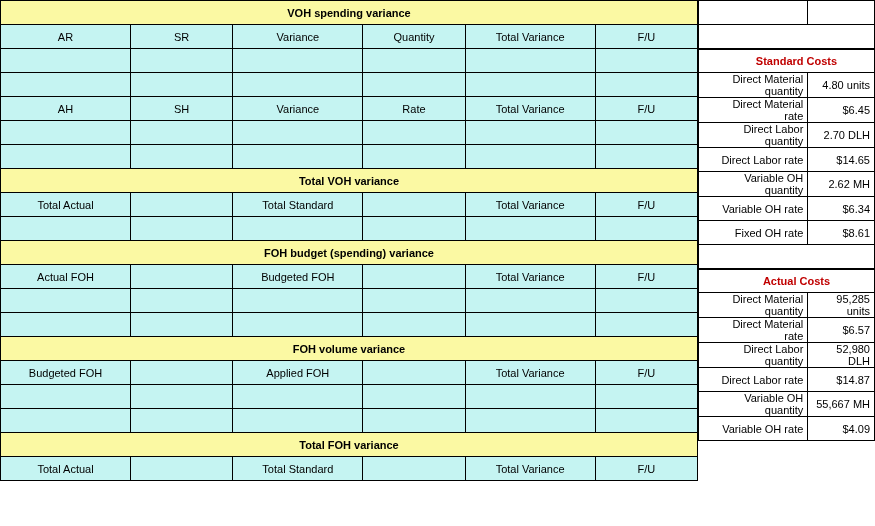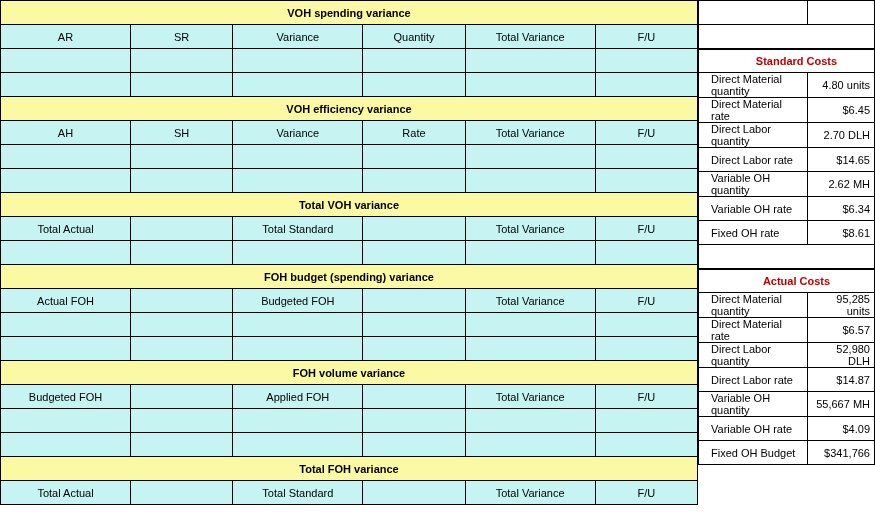--- a/index.html
+++ b/index.html
@@ -31,21 +31,21 @@
     padding: 0 4px;
     vertical-align: middle;
     text-align: center;
   }
   .yellow { background: #fbf9a3; font-weight: bold; }
   .cyan { background: #c5f4f2; }
   .cyan.b { font-weight: normal; }
   .white { background: #fff; }
   .redtitle { color: #c00000; font-weight: bold; text-align: center; padding-left: 24px; }
   .right td { font-size: 11px; }
-  .right td.l { text-align: left; padding-left: 12px; }
+  .right td.l { text-align: right; padding-left: 12px; }
   .right td.v { text-align: right; }
   
   .right table col.c1 { width: 110px; }
   .right table col.c2 { width: 67px; }
   
   .left table col.c { width: 96px; }
   .left table col.cn { width: 122px; } 
 </style>
 </head>
 <body>
@@ -86,23 +86,20 @@
       <tr>
             <td class="cyan"></td>
             <td class="cyan"></td>
             <td class="cyan"></td>
             <td class="cyan"></td>
             <td class="cyan"></td>
             <td class="cyan"></td>
           </tr>
 
       <tr>
-            <td class="yellow" colspan="6">VOH efficiency variance</td>
-          </tr>
-      <tr>
         <td class="cyan b">AH</td>
         <td class="cyan b">SH</td>
         <td class="cyan b">Variance</td>
         <td class="cyan b">Rate</td>
         <td class="cyan b">Total Variance</td>
         <td class="cyan b">F/U</td>
       </tr>
       <tr>
             <td class="cyan"></td>
             <td class="cyan"></td>
@@ -279,20 +276,16 @@
             <td class="white v">$14.87</td>
           </tr>
       <tr>
             <td class="white l">Variable OH quantity</td>
             <td class="white v">55,667 MH</td>
           </tr>
       <tr>
             <td class="white l">Variable OH rate</td>
             <td class="white v">$4.09</td>
           </tr>
-      <tr>
-            <td class="white l">Fixed OH Budget</td>
-            <td class="white v">$341,766</td>
-          </tr>
     </tbody>
       </table>
   </div>
 </div>
 
 </body></html>

